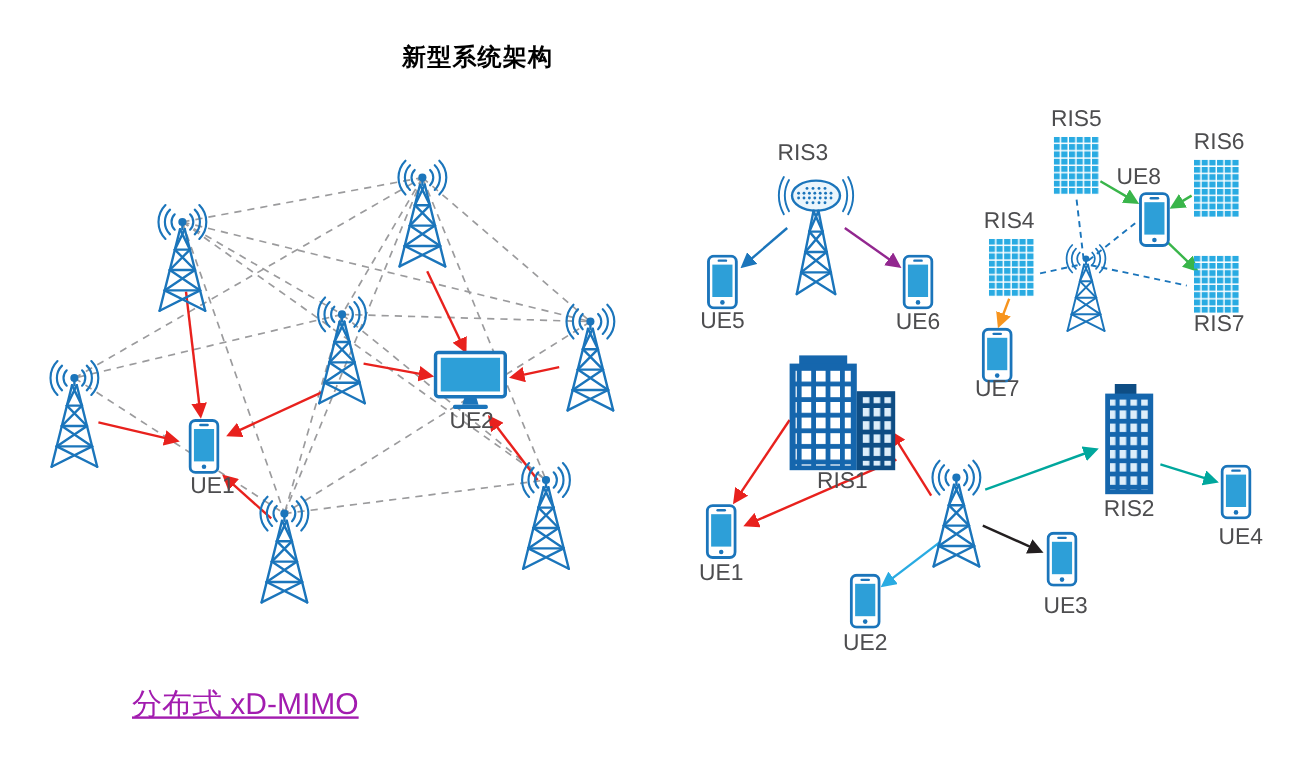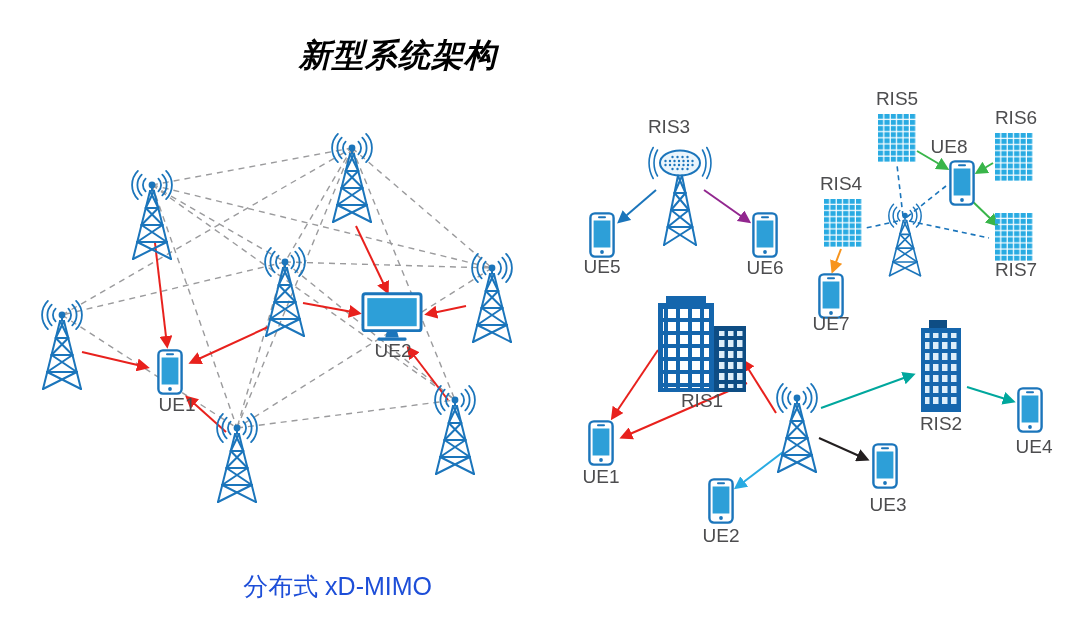--- a/index.html
+++ b/index.html
@@ -1,21 +1,21 @@
 <!DOCTYPE html>
 <html><head>
 <meta charset="utf-8">
 <style>
   html,body{margin:0;padding:0;background:#fff;}
   .stage{position:relative;width:1091px;height:631px;overflow:hidden;background:#fff;
          font-family:"Liberation Sans",sans-serif;}
   .stage svg{position:absolute;left:0;top:0;}
   .title{position:absolute;top:34px;left:230px;width:336px;text-align:center;
-         font-size:32px;font-weight:700;color:#000;letter-spacing:1px;font-style:italic;}
-  .caption{position:absolute;top:570px;font-size:25px;color:#1d4ed8;text-align:right;}
+         font-size:20px;font-weight:700;color:#000;letter-spacing:1px;}
+  .caption{position:absolute;top:570px;font-size:25px;color:#a21caf;text-align:left;text-decoration:underline;}
   .caption.left{left:110px;width:322px;}
   .caption.right{left:650px;width:330px;}
   text.node-label{font-family:"Liberation Sans",sans-serif;font-size:19px;fill:#4d4d4f;text-anchor:middle;}
 </style>
 </head>
 <body>
 
 <div class="stage">
 
   <svg id="diagram" width="1091" height="631" viewBox="0 0 1091 631">

